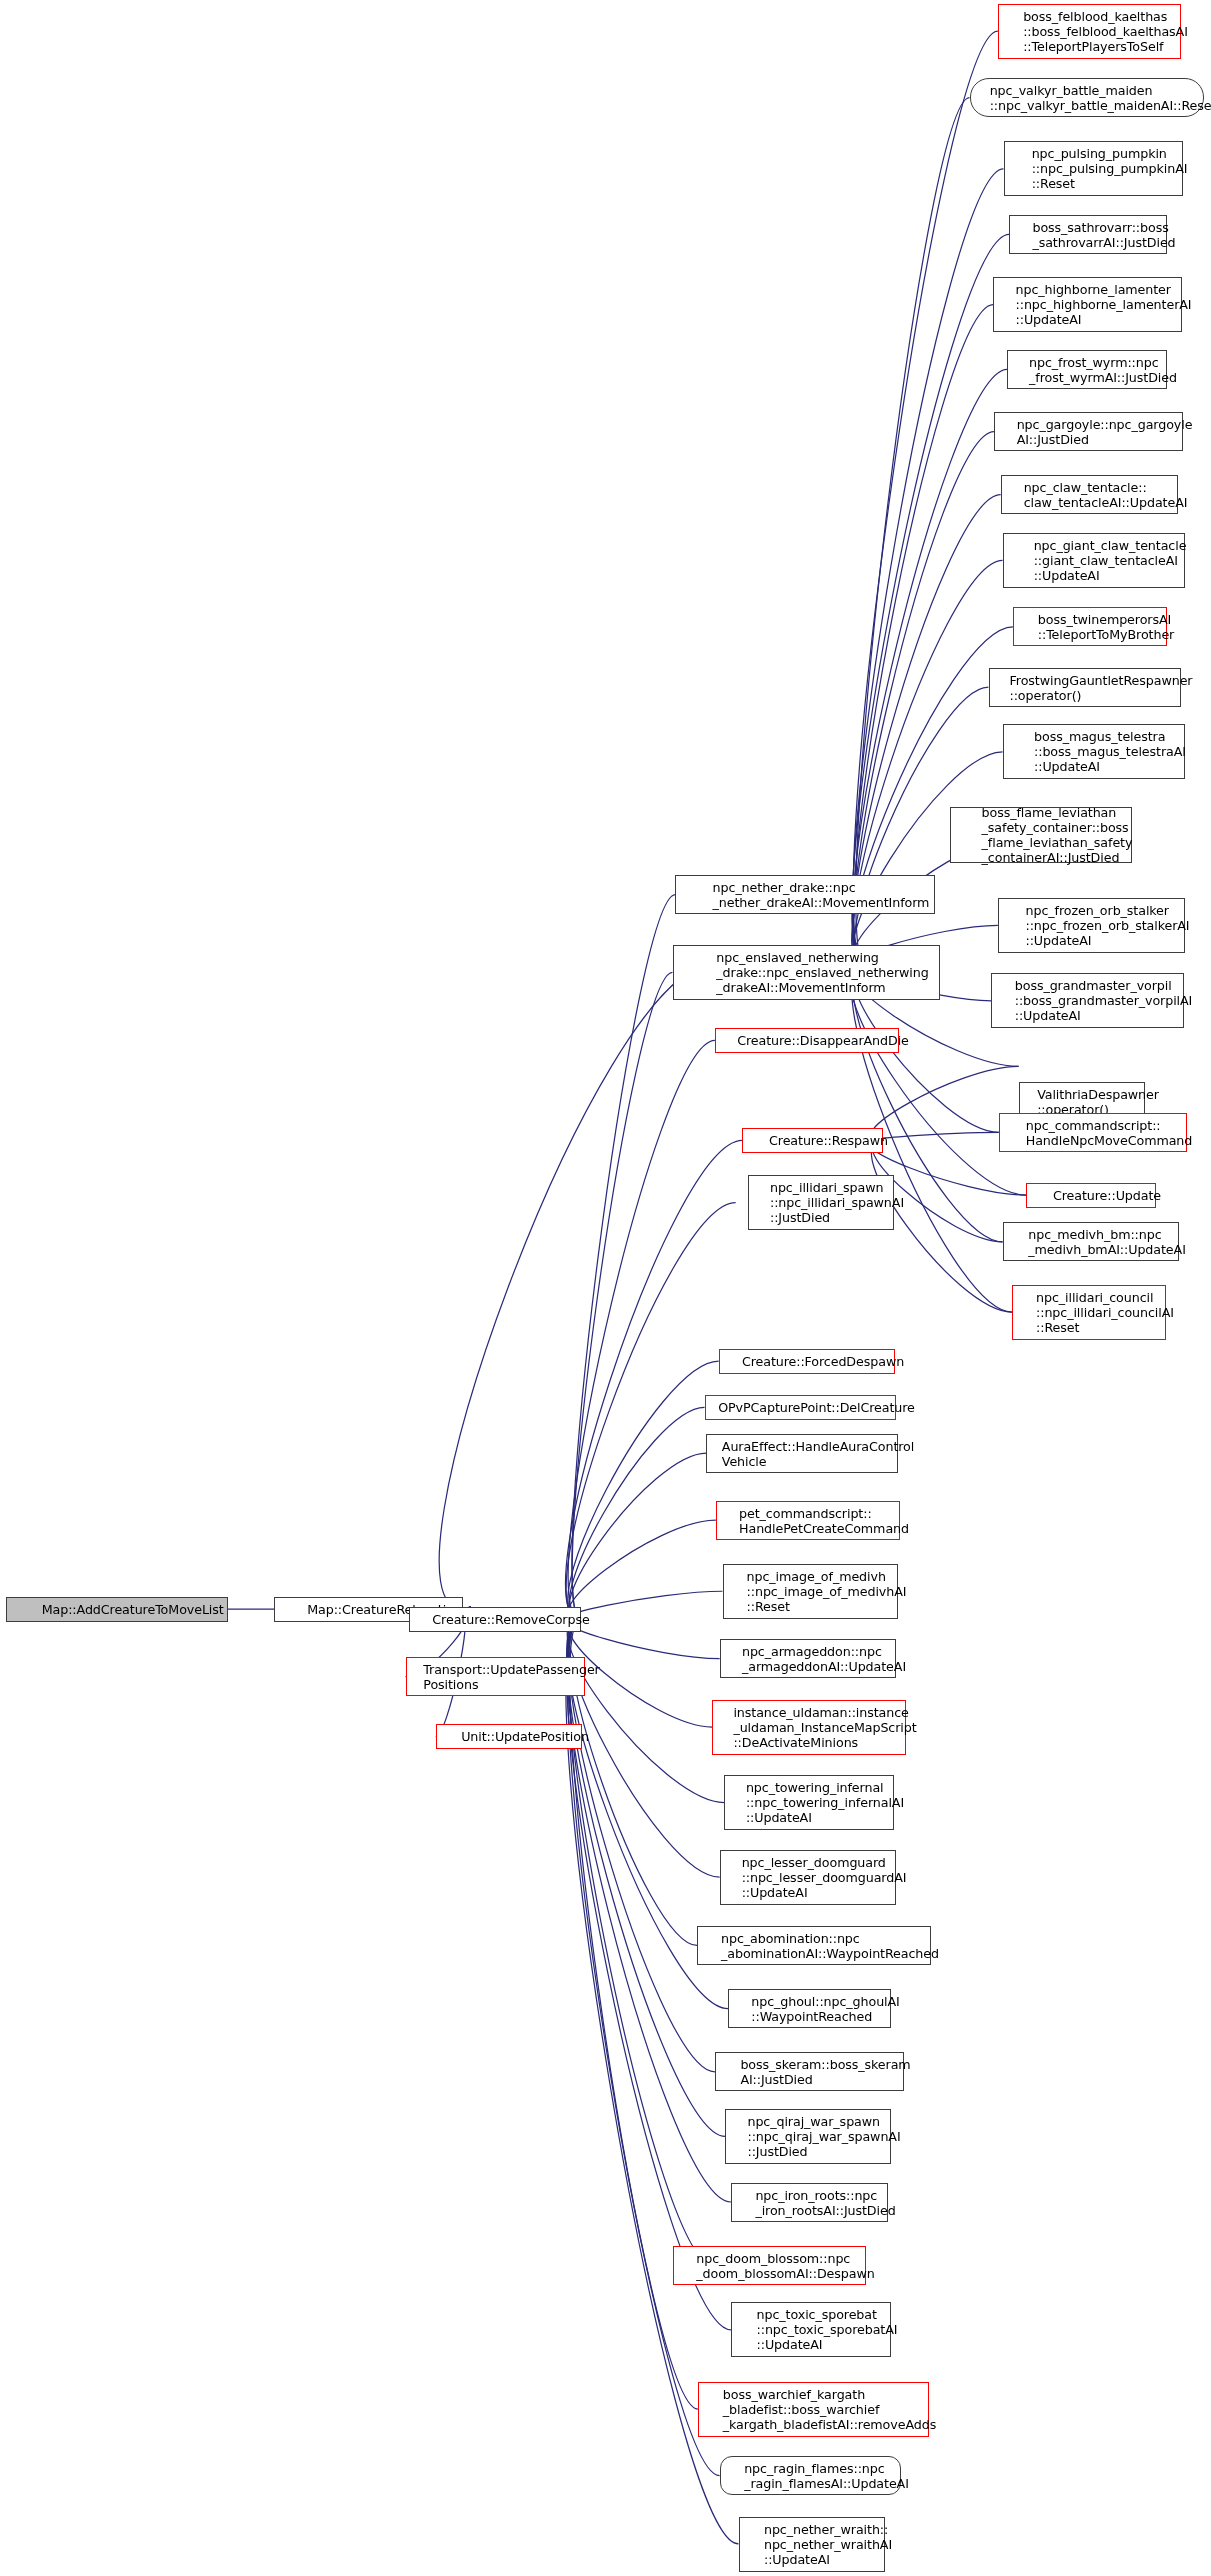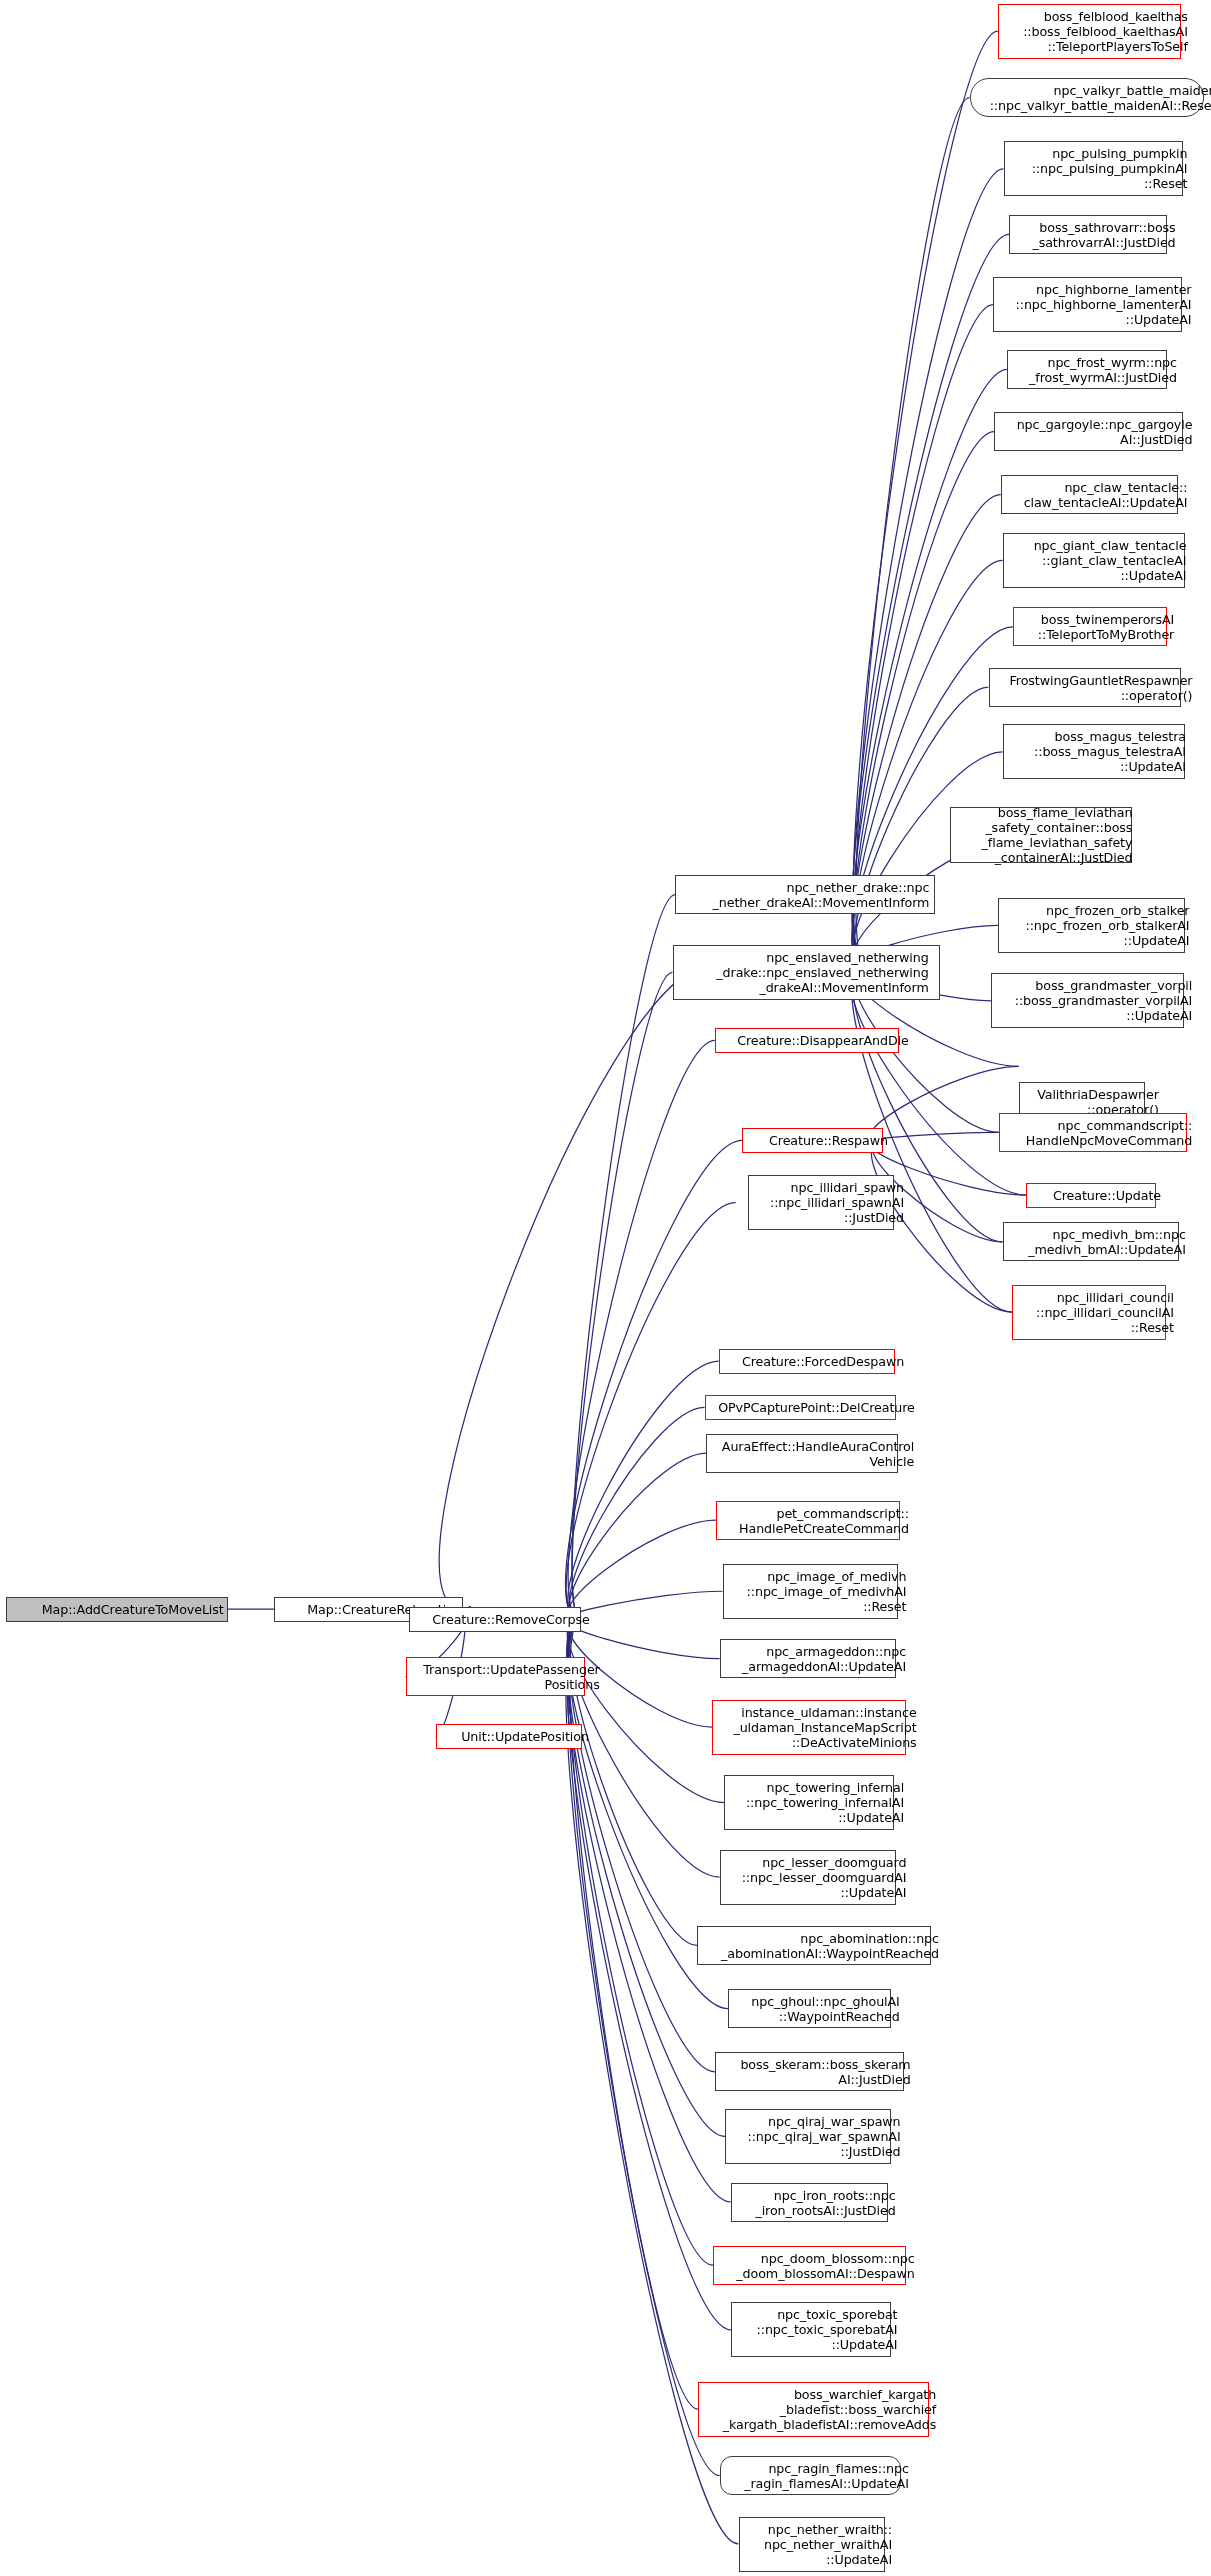--- a/index.html
+++ b/index.html
@@ -1,21 +1,21 @@
 <!DOCTYPE html>
 <html style="font-size:15px"><head>
 <meta charset="utf-8">
 <style>
   html,body{margin:0;padding:0;background:#ffffff;}
   body{width:1211px;height:2576px;position:relative;overflow:hidden;
        font-family:"DejaVu Sans","Liberation Sans",sans-serif;}
   #graph{position:absolute;left:0;top:0;width:1211px;height:2576px;}
   .node{position:absolute;box-sizing:border-box;background:#ffffff;
         display:flex;align-items:center;justify-content:center;
-        text-align:right;line-height:1.18;color:#000000;
+        text-align:left;line-height:1.18;color:#000000;
         font-size:12.7px;letter-spacing:-0.1px;padding-left:32px;}
   .node.plain{border:1.5px solid #3d3d3d;}
   .node.hot{border:1.5px solid #ff0000;}
   .node.root{border:1.5px solid #3d3d3d;background:#bfbfbf;}
   .node span{display:block;padding:0 3.8px;white-space:pre-line;}
 </style>
 </head>
 <body>
 
 <svg id="graph" viewBox="0 0 1284 2731" preserveAspectRatio="none">
@@ -261,21 +261,21 @@
     </div>
     <div class="node plain" style="left: 725px; top: 2109px; width: 166px; height: 55px;">
       <span>npc_qiraj_war_spawn
 ::npc_qiraj_war_spawnAI
 ::JustDied</span>
     </div>
     <div class="node plain" style="left: 731px; top: 2183px; width: 157px; height: 39px;">
       <span>npc_iron_roots::npc
 _iron_rootsAI::JustDied</span>
     </div>
-    <div class="node hot" style="left: 713px; top: 2246px; width: 193px; height: 39px;">
+    <div class="node hot" style="left: 673px; top: 2246px; width: 193px; height: 39px;">
       <span>npc_doom_blossom::npc
 _doom_blossomAI::Despawn</span>
     </div>
     <div class="node plain" style="left: 731px; top: 2302px; width: 160px; height: 55px;">
       <span>npc_toxic_sporebat
 ::npc_toxic_sporebatAI
 ::UpdateAI</span>
     </div>
     <div class="node hot" style="left: 698px; top: 2382px; width: 231px; height: 55px;">
       <span>boss_warchief_kargath

